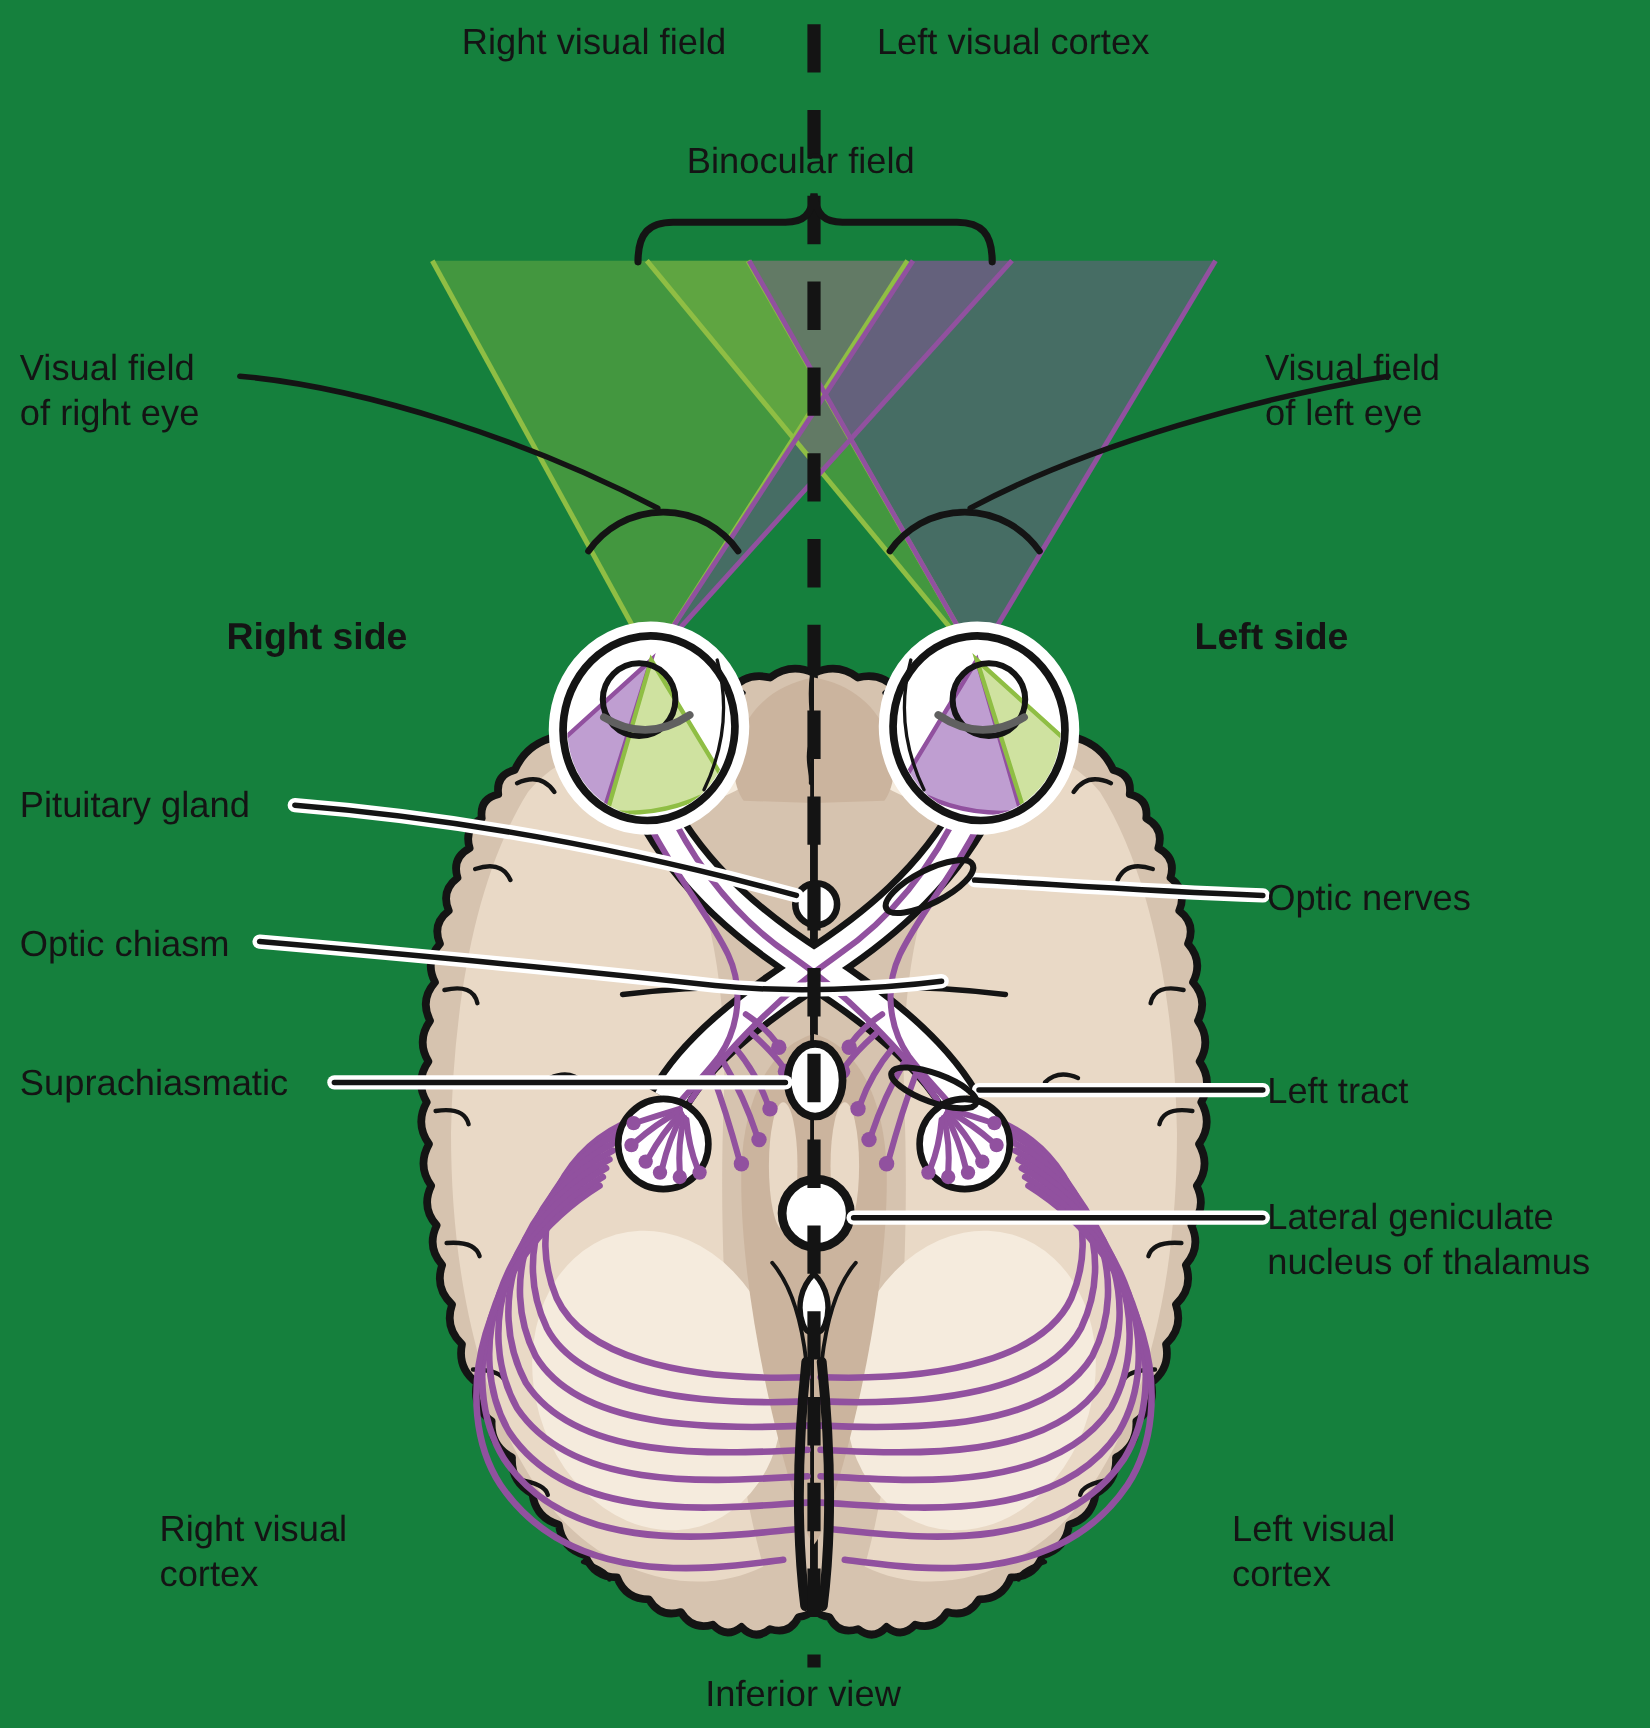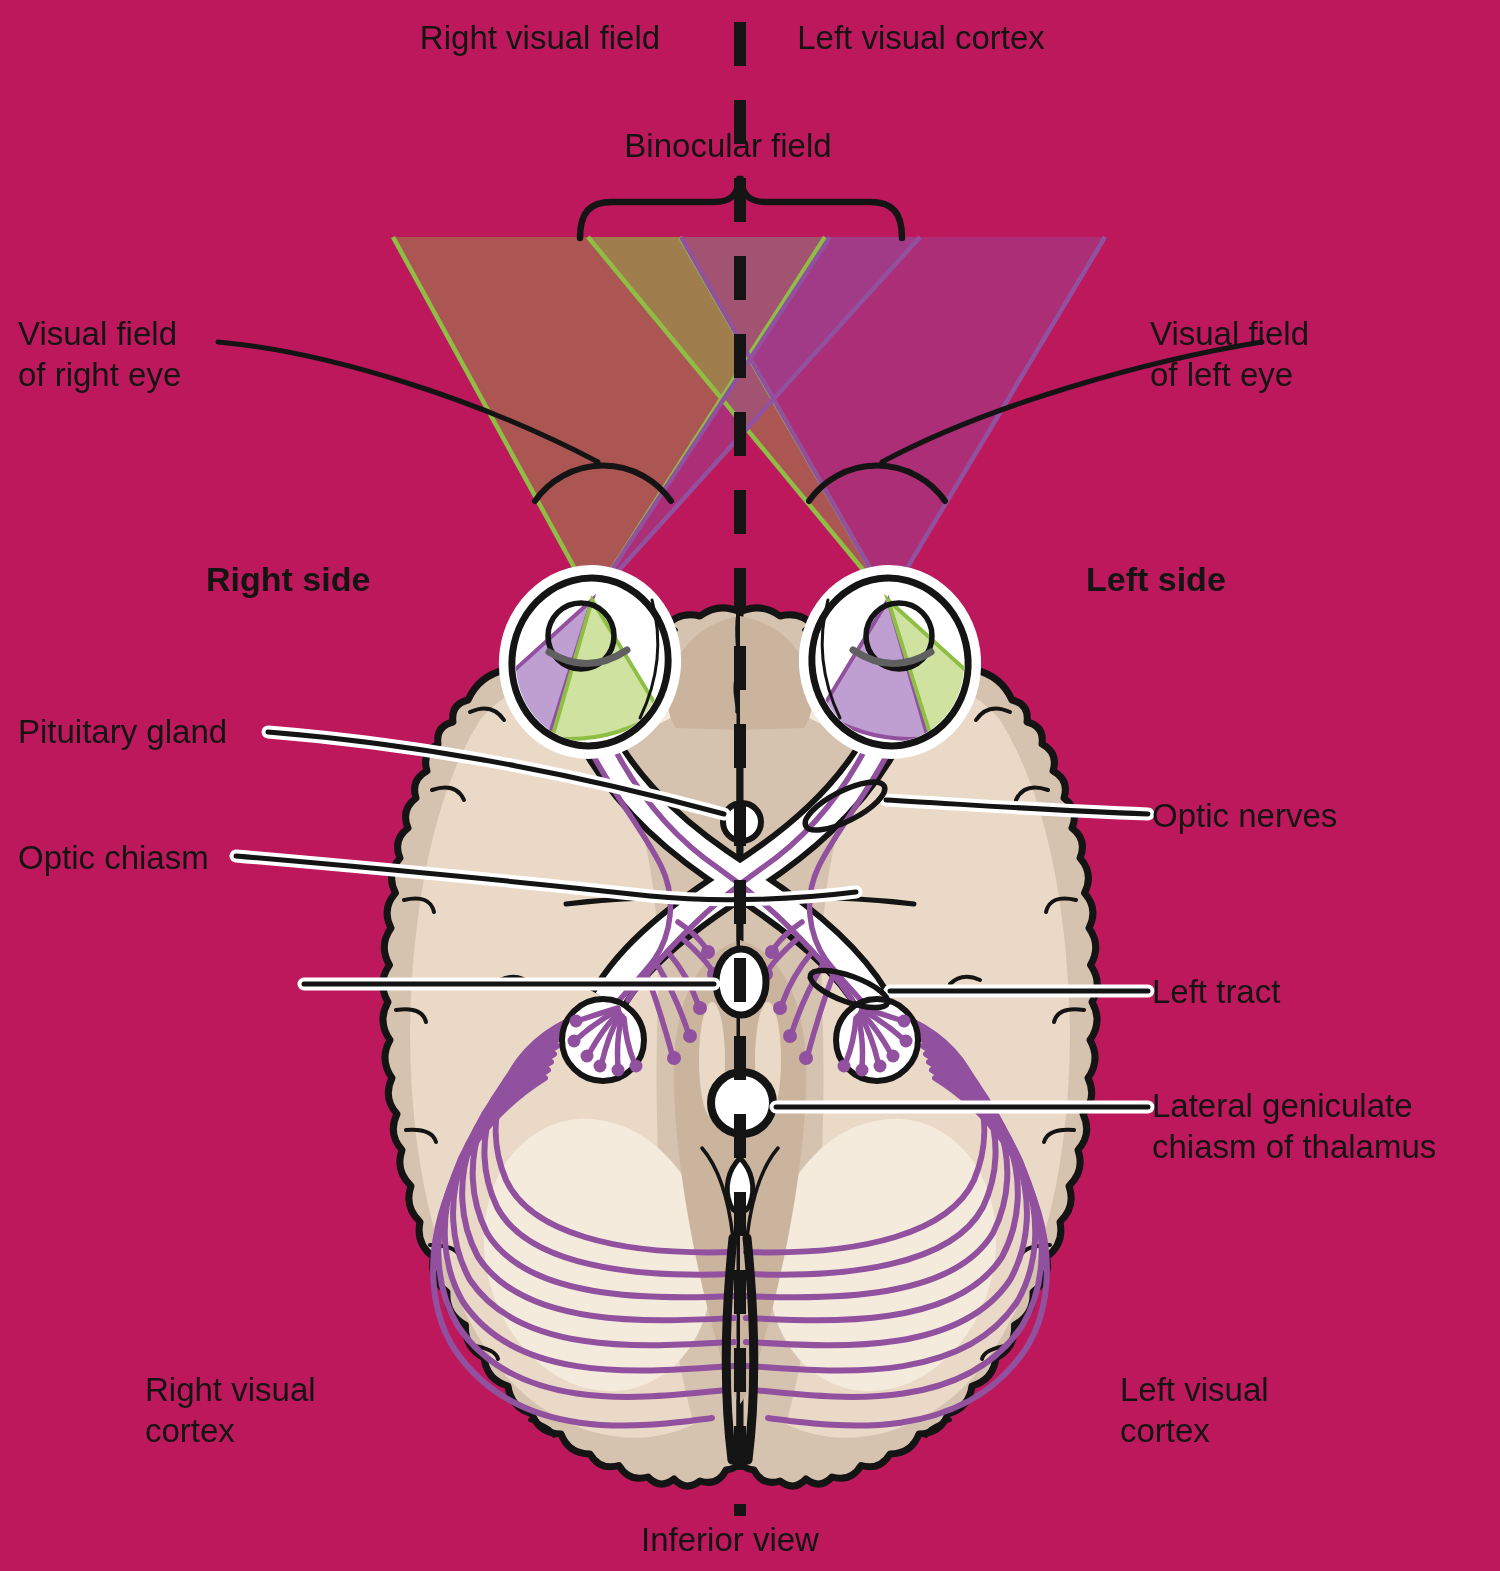--- a/index.html
+++ b/index.html
@@ -1,16 +1,16 @@
 <!DOCTYPE html>
 <html style="--green-stroke: #8fbe44; --green-fill: #cfe2a0; --purple-stroke: #91519f; --purple-fill: #bf9ed1; --brain-tan: #d6c3af; --brain-mid: #e9d9c6; --brain-pale: #f5ebdd; --brain-dark: #cbb49e; --outline: #141414;"><head>
 <meta charset="utf-8">
 <style>
   html,body{margin:0;padding:0;background:#fff;}
-  #stage{position:relative;width:1500px;height:1571px;background:#be185d;overflow:hidden;
+  #stage{position:relative;width:1500px;height:1571px;background:#15803d;overflow:hidden;
          font-family:"Liberation Sans",sans-serif;}
   #art{position:absolute;left:0;top:0;}
   .lbl{position:absolute;font-size:33px;line-height:1.24;color:#141414;white-space:nowrap;}
   .lbl.bold{font-weight:bold;font-size:34px;}
   .ctr{transform:translateX(-50%);}
   
   .hemi{fill:var(--brain-tan);stroke:#141414;stroke-width:7;stroke-linejoin:round;}
   .blob-mid{fill:var(--brain-mid);}
   .blob-pale{fill:var(--brain-pale);}
   .blob-dark{fill:var(--brain-dark);}
@@ -206,28 +206,29 @@
   <div>of left eye</div>
 </div>
 
 <div class="lbl bold" style="left:206px;top:558px">Right side</div>
 <div class="lbl bold" style="left:1086px;top:558px">Left side</div>
 
 <div class="lbl" style="left:18px;top:712px">Pituitary gland</div>
 <div class="lbl" style="left:18px;top:838px">Optic chiasm</div>
 
 <div class="lbl" style="left:18px;top:964px">
+  <div>Suprachiasmatic</div>
 </div>
 
 <div class="lbl" style="left:1152px;top:796px">Optic nerves</div>
 <div class="lbl" style="left:1152px;top:972px">Left tract</div>
 
 <div class="lbl" style="left:1152px;top:1086px">
   <div>Lateral geniculate</div>
-  <div>chiasm of thalamus</div>
+  <div>nucleus of thalamus</div>
 </div>
 
 <div class="lbl" style="left:145px;top:1370px">
   <div>Right visual</div>
   <div>cortex</div>
 </div>
 <div class="lbl" style="left:1120px;top:1370px">
   <div>Left visual</div>
   <div>cortex</div>
 </div>

